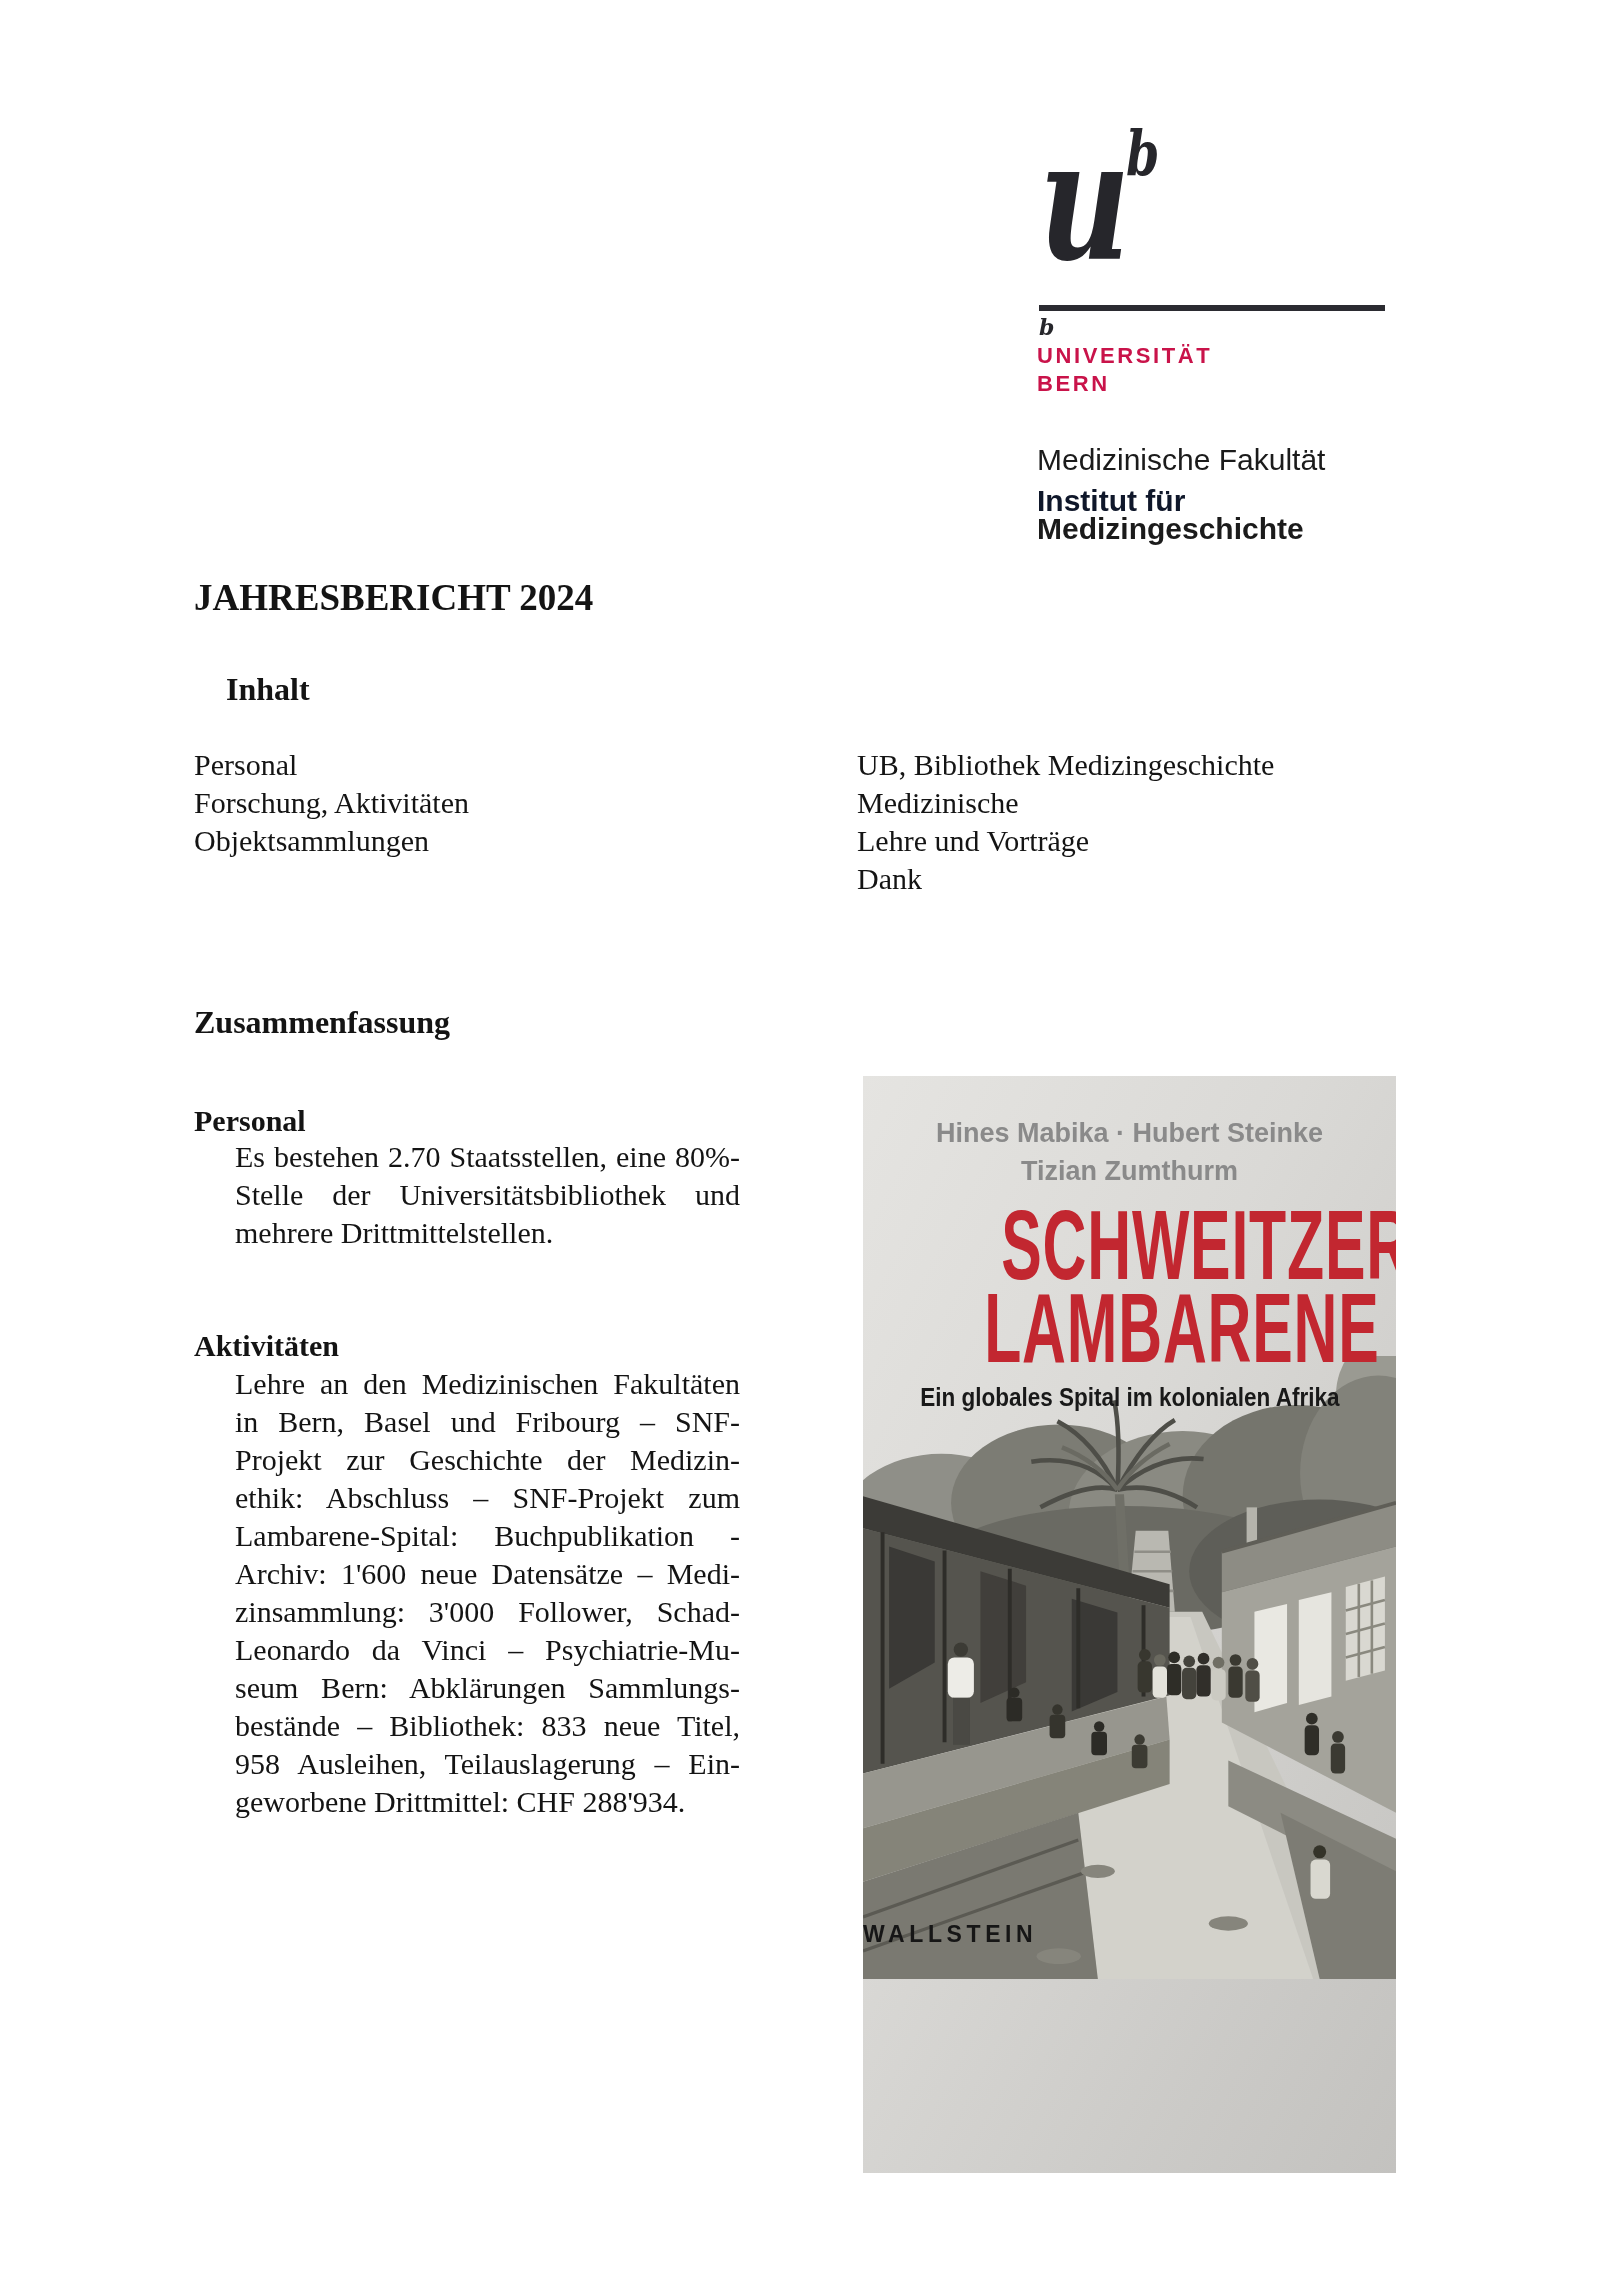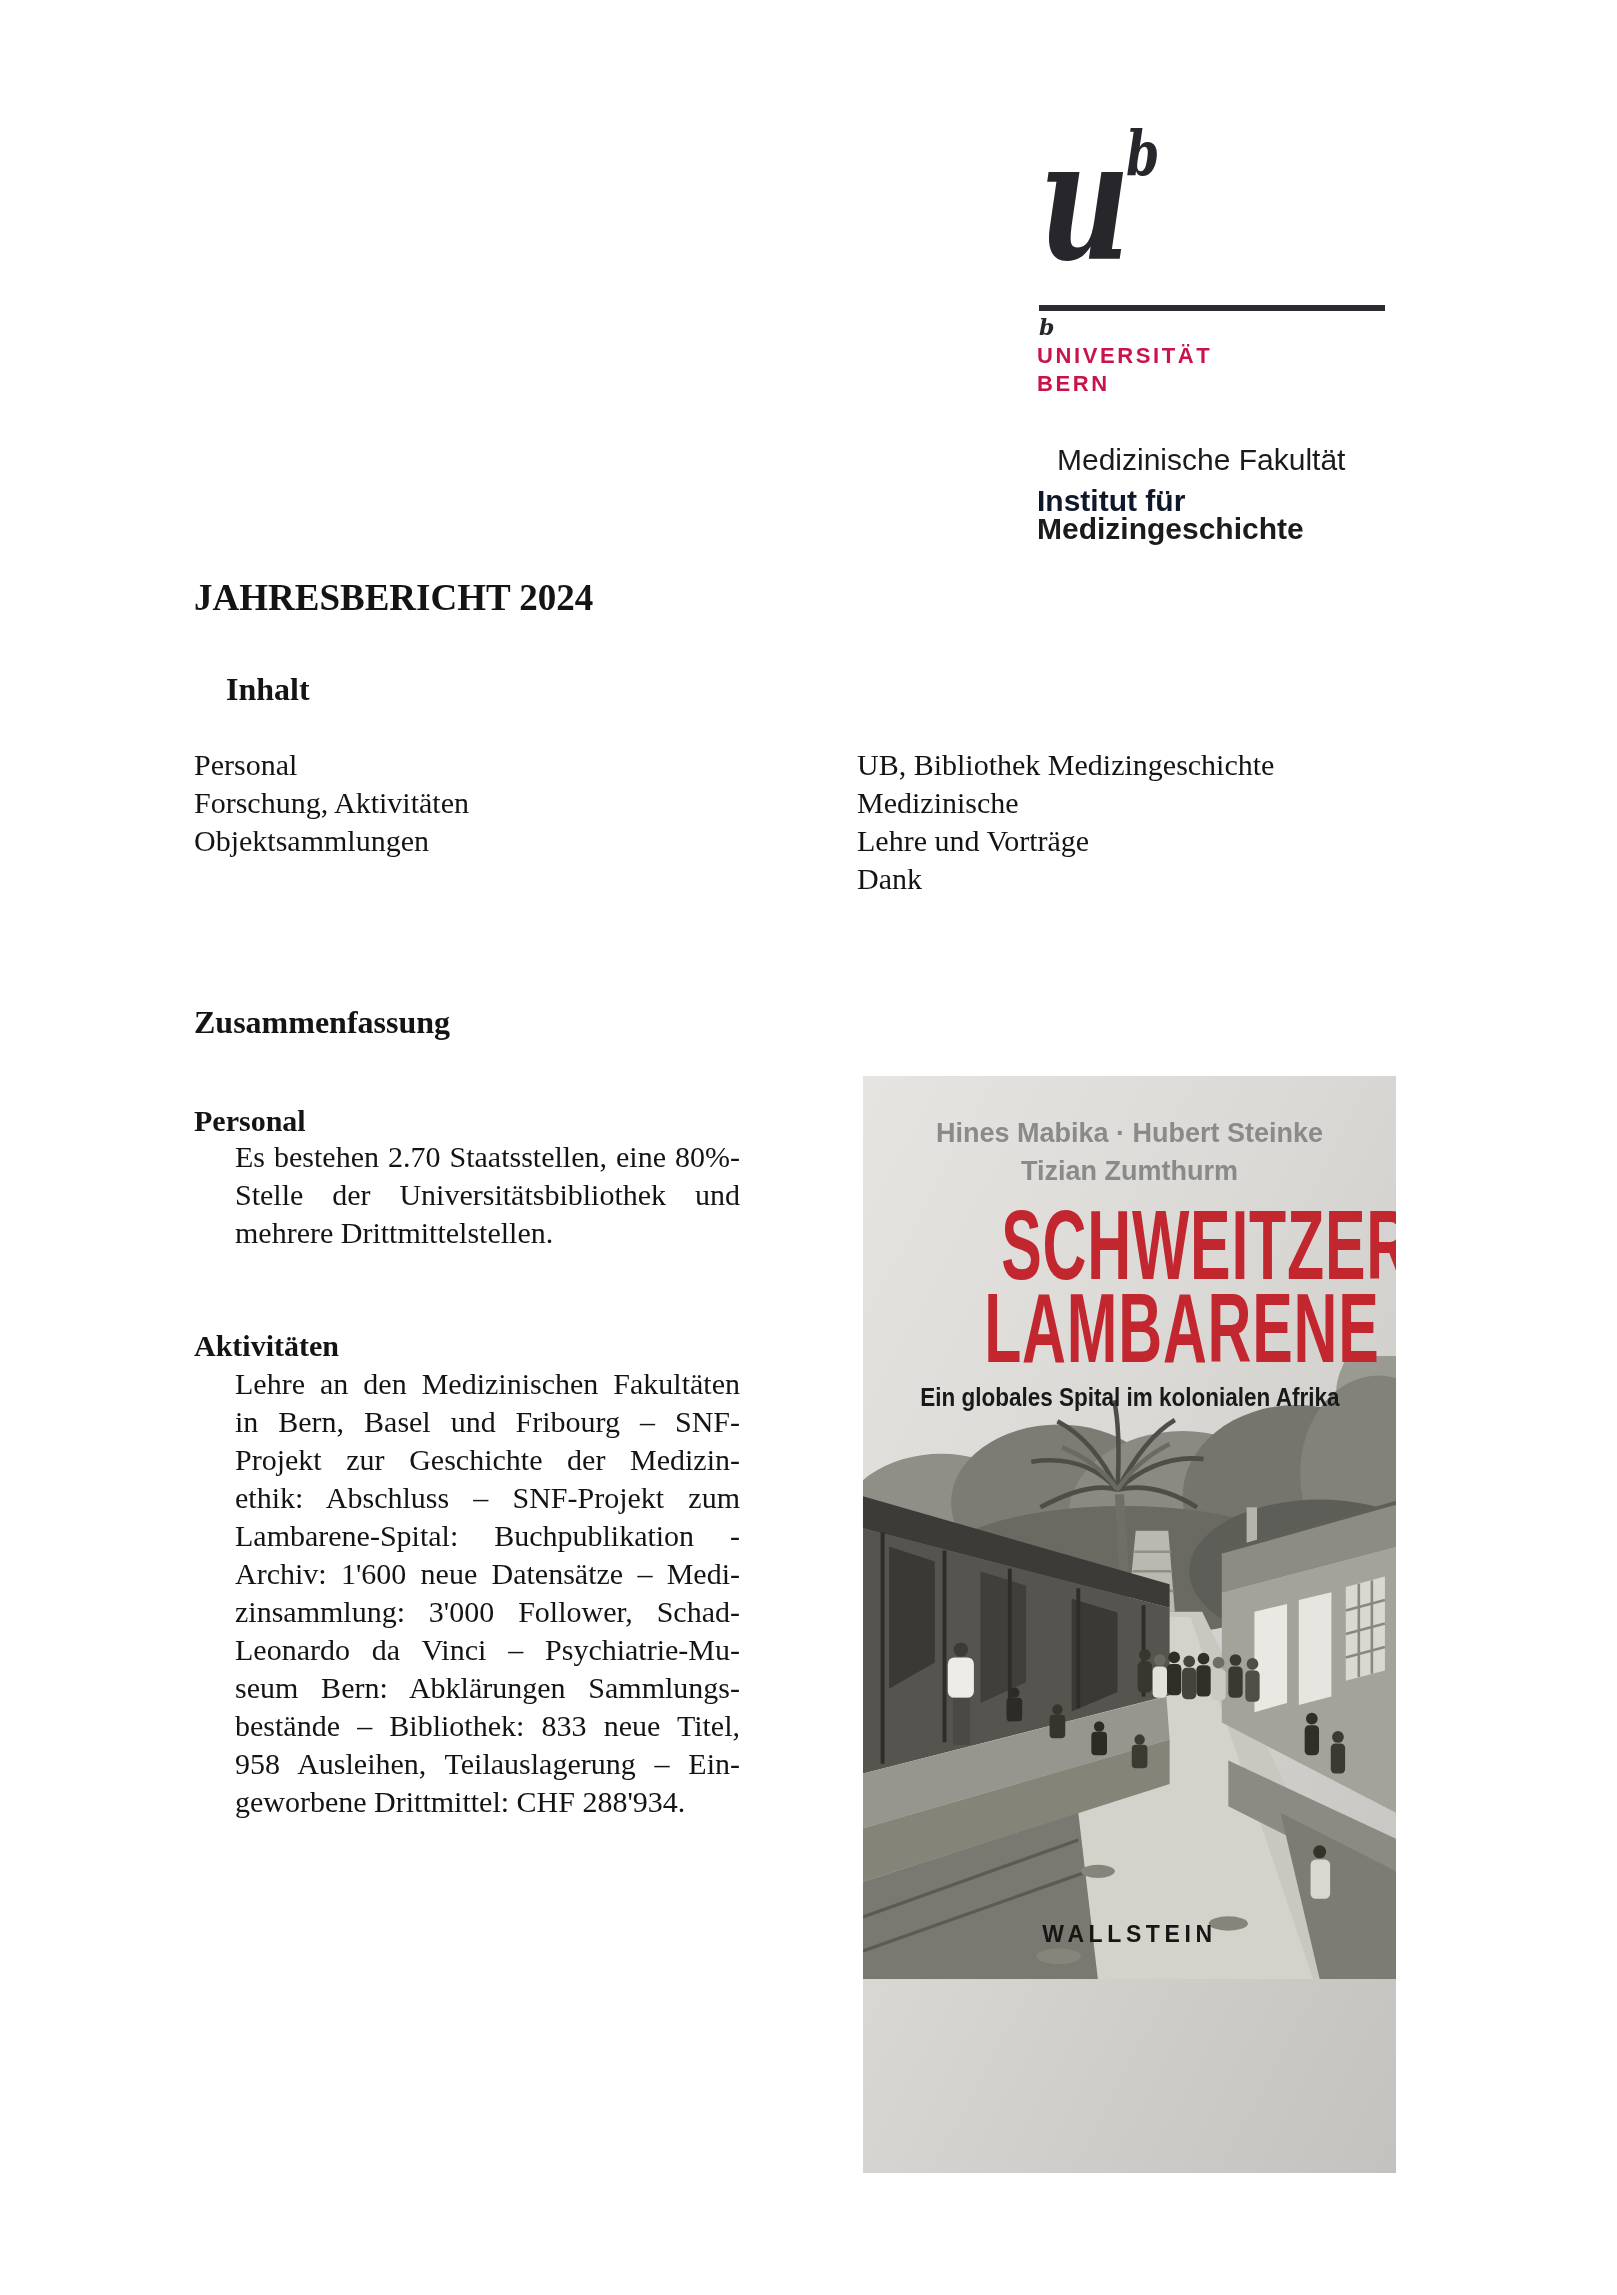--- a/index.html
+++ b/index.html
@@ -12,21 +12,21 @@
   
   .ub-svg{position:absolute;left:1030px;top:91px;overflow:visible;}
   .logo-rule{position:absolute;left:1039px;top:305px;width:346px;height:5.9px;background:#2b2b31;}
   .logo-b-small{position:absolute;left:1039px;top:316px;font-family:"DejaVu Serif",serif;
     font-style:italic;font-weight:bold;font-size:22px;line-height:22px;color:#26262b;}
   .logo-university{position:absolute;left:1037px;top:344px;font-family:"Liberation Sans","DejaVu Sans",sans-serif;
     font-weight:bold;font-size:22px;line-height:23.5px;letter-spacing:2.6px;color:#c9134a;}
   .logo-bern{position:absolute;left:1037px;top:372px;font-family:"Liberation Sans","DejaVu Sans",sans-serif;
     font-weight:bold;font-size:22px;line-height:23.5px;letter-spacing:2.6px;color:#c9134a;}
   .logo-faculty{position:absolute;left:1037px;top:443px;font-family:"Liberation Sans","DejaVu Sans",sans-serif;
-    font-size:30px;line-height:33px;color:#1b1b1b;margin-left:20px;}
+    font-size:30px;line-height:33px;color:#1b1b1b;}
   .logo-inst1{position:absolute;left:1037px;top:484px;font-family:"Liberation Sans","DejaVu Sans",sans-serif;
     font-weight:bold;font-size:30px;line-height:33px;color:#0f172a;}
   .logo-inst2{position:absolute;left:1037px;top:512px;font-family:"Liberation Sans","DejaVu Sans",sans-serif;
     font-weight:bold;font-size:30px;line-height:33px;color:#1b1b1b;}
 
   
   .doc-title{position:absolute;left:194px;top:578px;font-weight:bold;font-size:37px;line-height:39px;}
   .h-bold{position:absolute;font-weight:bold;font-size:32px;line-height:38px;}
   .inhalt-h{left:194px;top:670px;margin-left:32px;}
   .zus-h{left:194px;top:1003px;}
@@ -55,21 +55,21 @@
     font-family:"Liberation Sans","DejaVu Sans",sans-serif;font-weight:bold;
     font-size:27px;line-height:38px;color:#8a8a8a;}
   .cv-title{position:absolute;left:0;right:0;top:128px;z-index:3;text-align:center;
     font-family:"Liberation Sans","DejaVu Sans",sans-serif;font-weight:bold;
     font-size:98px;line-height:83px;color:#c22730;letter-spacing:1.3px;}
   .cv-title .sq{display:inline-block;transform:scaleX(0.62);transform-origin:50% 50%;white-space:nowrap;}
   .cv-subtitle{position:absolute;left:0;right:0;top:306px;z-index:3;text-align:center;
     font-family:"Liberation Sans","DejaVu Sans",sans-serif;font-weight:bold;
     font-size:25px;line-height:30px;color:#191919;}
   .cv-subtitle .sq{display:inline-block;transform:scaleX(0.9);transform-origin:50% 50%;white-space:nowrap;}
-  .cv-publisher{position:absolute;left:0;right:0;top:845px;z-index:3;text-align:center;
+  .cv-publisher{position:absolute;left:0;right:0;top:845px;z-index:3;
     font-family:"Liberation Sans","DejaVu Sans",sans-serif;font-weight:bold;
     font-size:23px;line-height:26px;letter-spacing:4.6px;color:#161616;}
 </style>
 </head>
 <body>
 
 <div class="page">
 
   <svg class="ub-svg" width="196" height="196" viewBox="0 0 300 300" aria-hidden="true">
     <text transform="translate(14,257) scale(0.75,1)" x="0" y="0" font-family="DejaVu Serif" font-style="italic" font-weight="bold" font-size="255" fill="#26262b">u</text>

